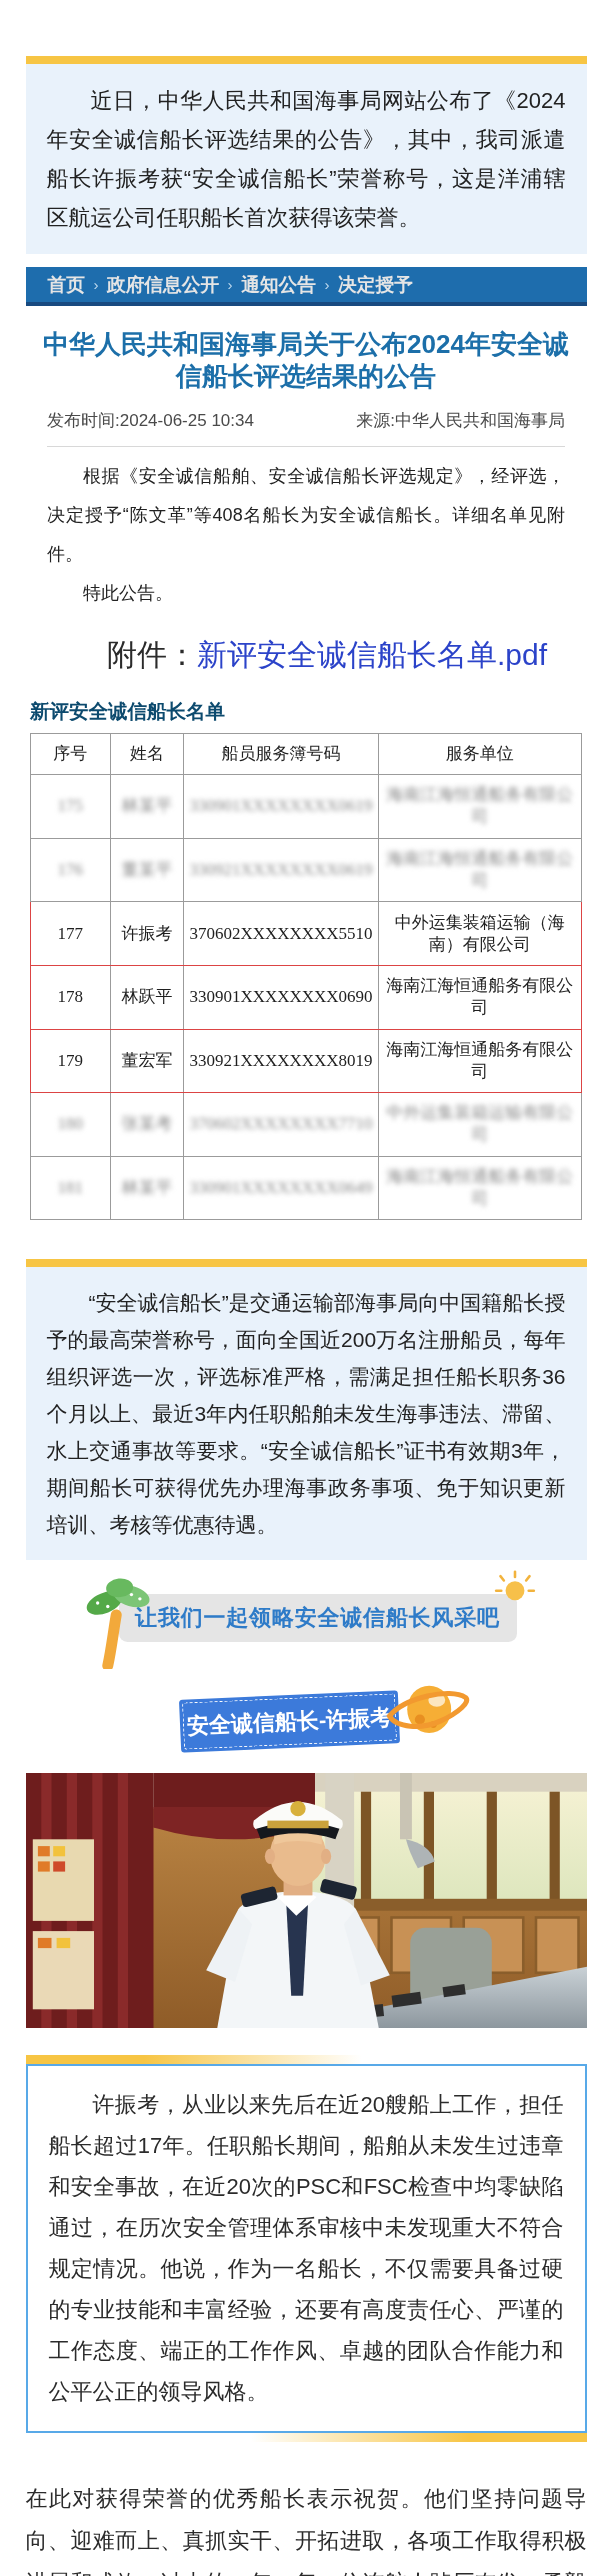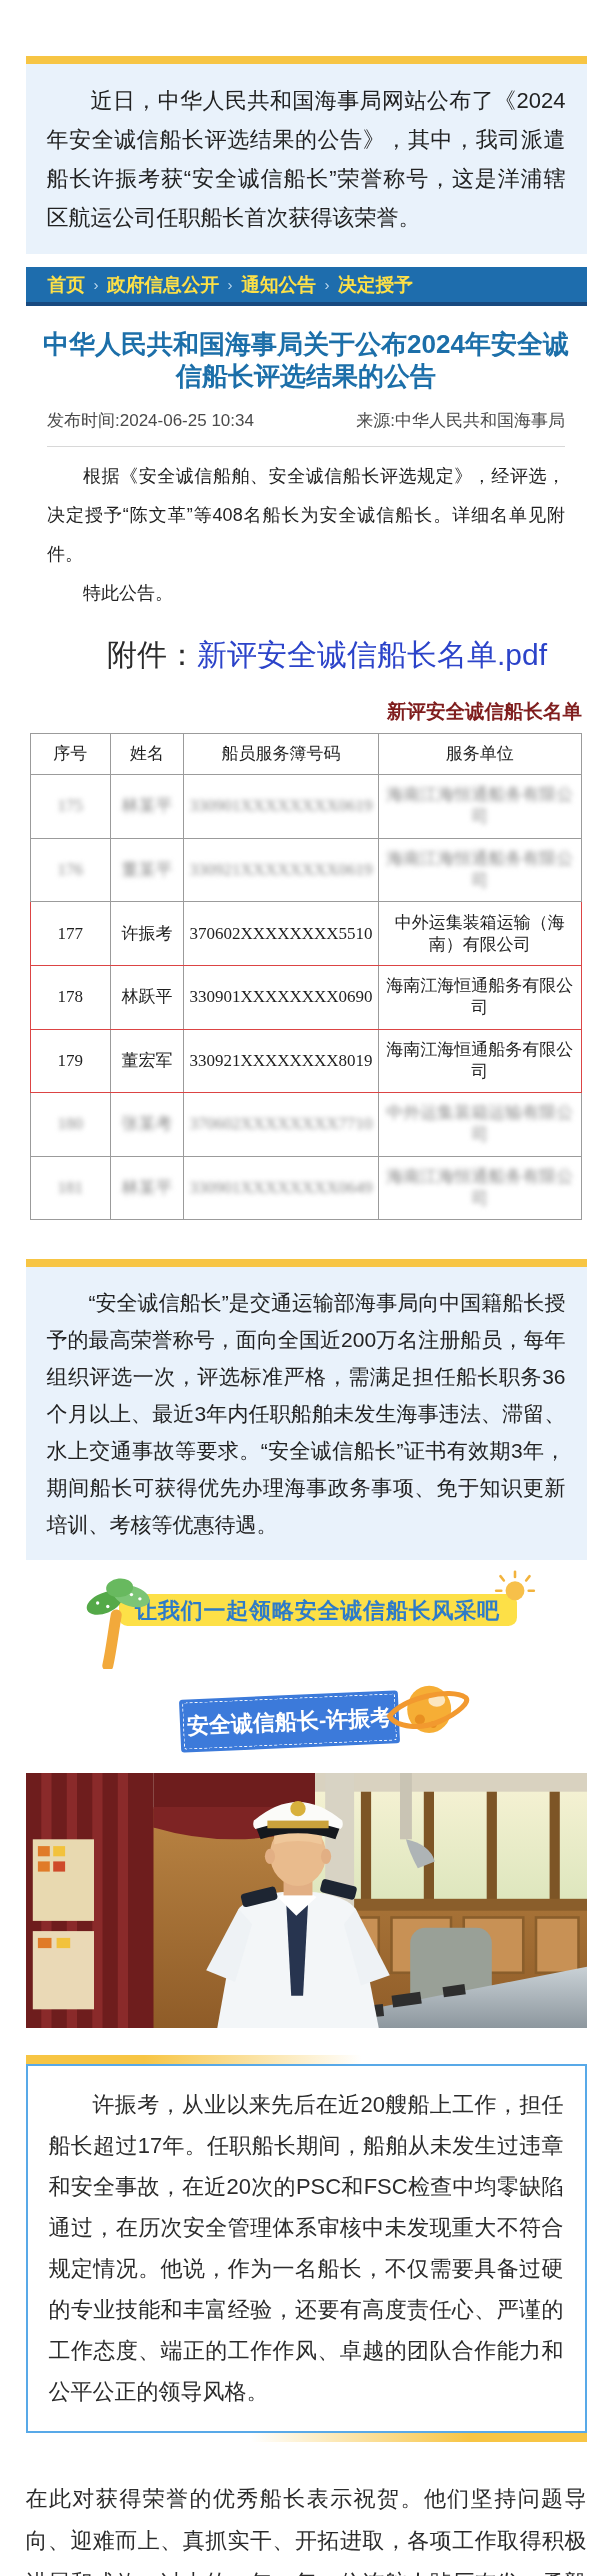--- a/index.html
+++ b/index.html
@@ -10,58 +10,58 @@
   
   .accent-bar { height:7.6px; margin:0 25.5px; background:#F7C544; }
 
   
   .tint-box { margin:0 25.5px; background:#E9F2FB; padding:17px 21px; }
   .tint-box p { font-size:22px; line-height:39px; text-align:justify; text-indent:2em; color:#222; }
 
   
   .breadcrumb { margin:13.6px 25.5px 0; background:#1E6DAD; border-bottom:4.2px solid #184A80;
     height:39px; display:flex; align-items:center; padding:0 22px; }
-  .breadcrumb .crumb { color:#fde047; font-size:18.7px; font-weight:bold; cursor:pointer; }
+  .breadcrumb .crumb { color:#e5e5e5; font-size:18.7px; font-weight:bold; cursor:pointer; }
   .breadcrumb .sep { color:#bcd8ee; font-size:15.3px; margin:0 8.5px; }
 
   
   .doc-title { margin:22px 36px 0; text-align:center; color:#1C6FA9; font-size:26px;
     font-weight:bold; line-height:32px; }
   .meta-row { margin:17px 47px 0; display:flex; justify-content:space-between;
     font-size:17px; color:#4a4a4a; }
   .divider { margin:13.6px 47px 0; border-top:0.8px solid #d8d8d8; }
 
   
   .doc-body { margin:10.2px 47px 0; }
   .doc-body p { font-size:18px; line-height:39px; text-align:justify; text-indent:2em; color:#222; }
   .attach-line { margin-top:22px; font-size:30px; text-indent:2em; }
   .attach-link { color:#2B43C9; cursor:pointer; }
 
   
   .table-wrap { margin:22px 30px 0; }
-  .table-title { text-align:right; font-family:Liberation Sans, sans-serif;
-    font-size:19.5px; font-weight:bold; color:#7f1d1d; margin-bottom:7.6px; }
+  .table-title { text-align:left; font-family:Liberation Sans, sans-serif;
+    font-size:19.5px; font-weight:bold; color:#0c4a6e; margin-bottom:7.6px; }
   table.roster { width:100%; border-collapse:collapse; font-family:"Liberation Serif","DejaVu Serif",serif; }
   table.roster th, table.roster td { border:0.8px solid #9b9b9b; font-weight:normal;
     font-size:17px; color:#1f1f1f; text-align:center; padding:9.3px 5.1px; line-height:22px; }
   table.roster col.c1 { width:15%; } table.roster col.c2 { width:14%; }
   table.roster col.c3 { width:32%; } table.roster col.c4 { width:39%; }
   tr.masked td { color:#8a8a8a; }
   tr.masked td span { filter:blur(2.5px); }
   tr.hl td { border-top:1.7px solid #DC4444; border-bottom:1.7px solid #DC4444; }
   tr.hl td:first-child { border-left:1.7px solid #DC4444; }
   tr.hl td:last-child { border-right:1.7px solid #DC4444; }
 
   .about-gap { height:39px; }
   .about-box p { font-size:21px; line-height:37px; }
 
   
   .banner-row { position:relative; margin:31px 25.5px 0; height:54px; }
-  .banner-pill { position:absolute; left:93px; right:70px; top:3.4px; height:32px;
-    background:#fde047; border-radius:8.5px; display:flex; align-items:flex-end; justify-content:center; }
+  .banner-pill { position:absolute; left:93px; right:70px; top:3.4px; height:48px;
+    background:#e5e5e5; border-radius:8.5px; display:flex; align-items:center; justify-content:center; }
   .banner-pill span { color:#2E7BC8; font-size:22px; font-weight:bold; letter-spacing:0.8px; }
   .palm { position:absolute; left:56px; top:-15.3px; }
   .sun { position:absolute; right:48px; top:-25.5px; }
 
   
   .badge-row { position:relative; margin-top:42px; height:66px; }
   .cert-badge { position:absolute; left:180px; top:8.5px; width:219px; height:53px;
     background:#3C7ADA; transform:rotate(-2.5deg); border-radius:3.4px;
     display:flex; align-items:center; justify-content:center; }
   .cert-badge::after { content:""; position:absolute; inset:3.4px; border:1.7px dashed #ffffff; border-radius:2.5px; }

